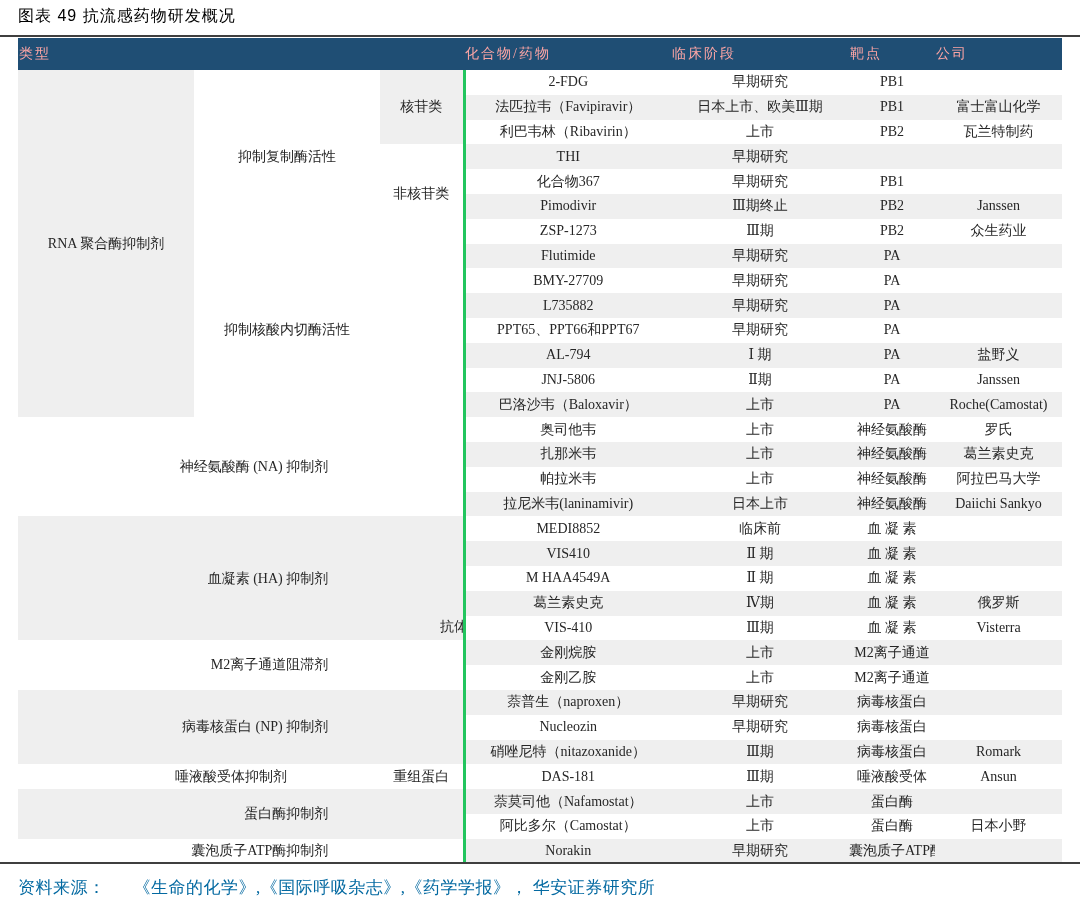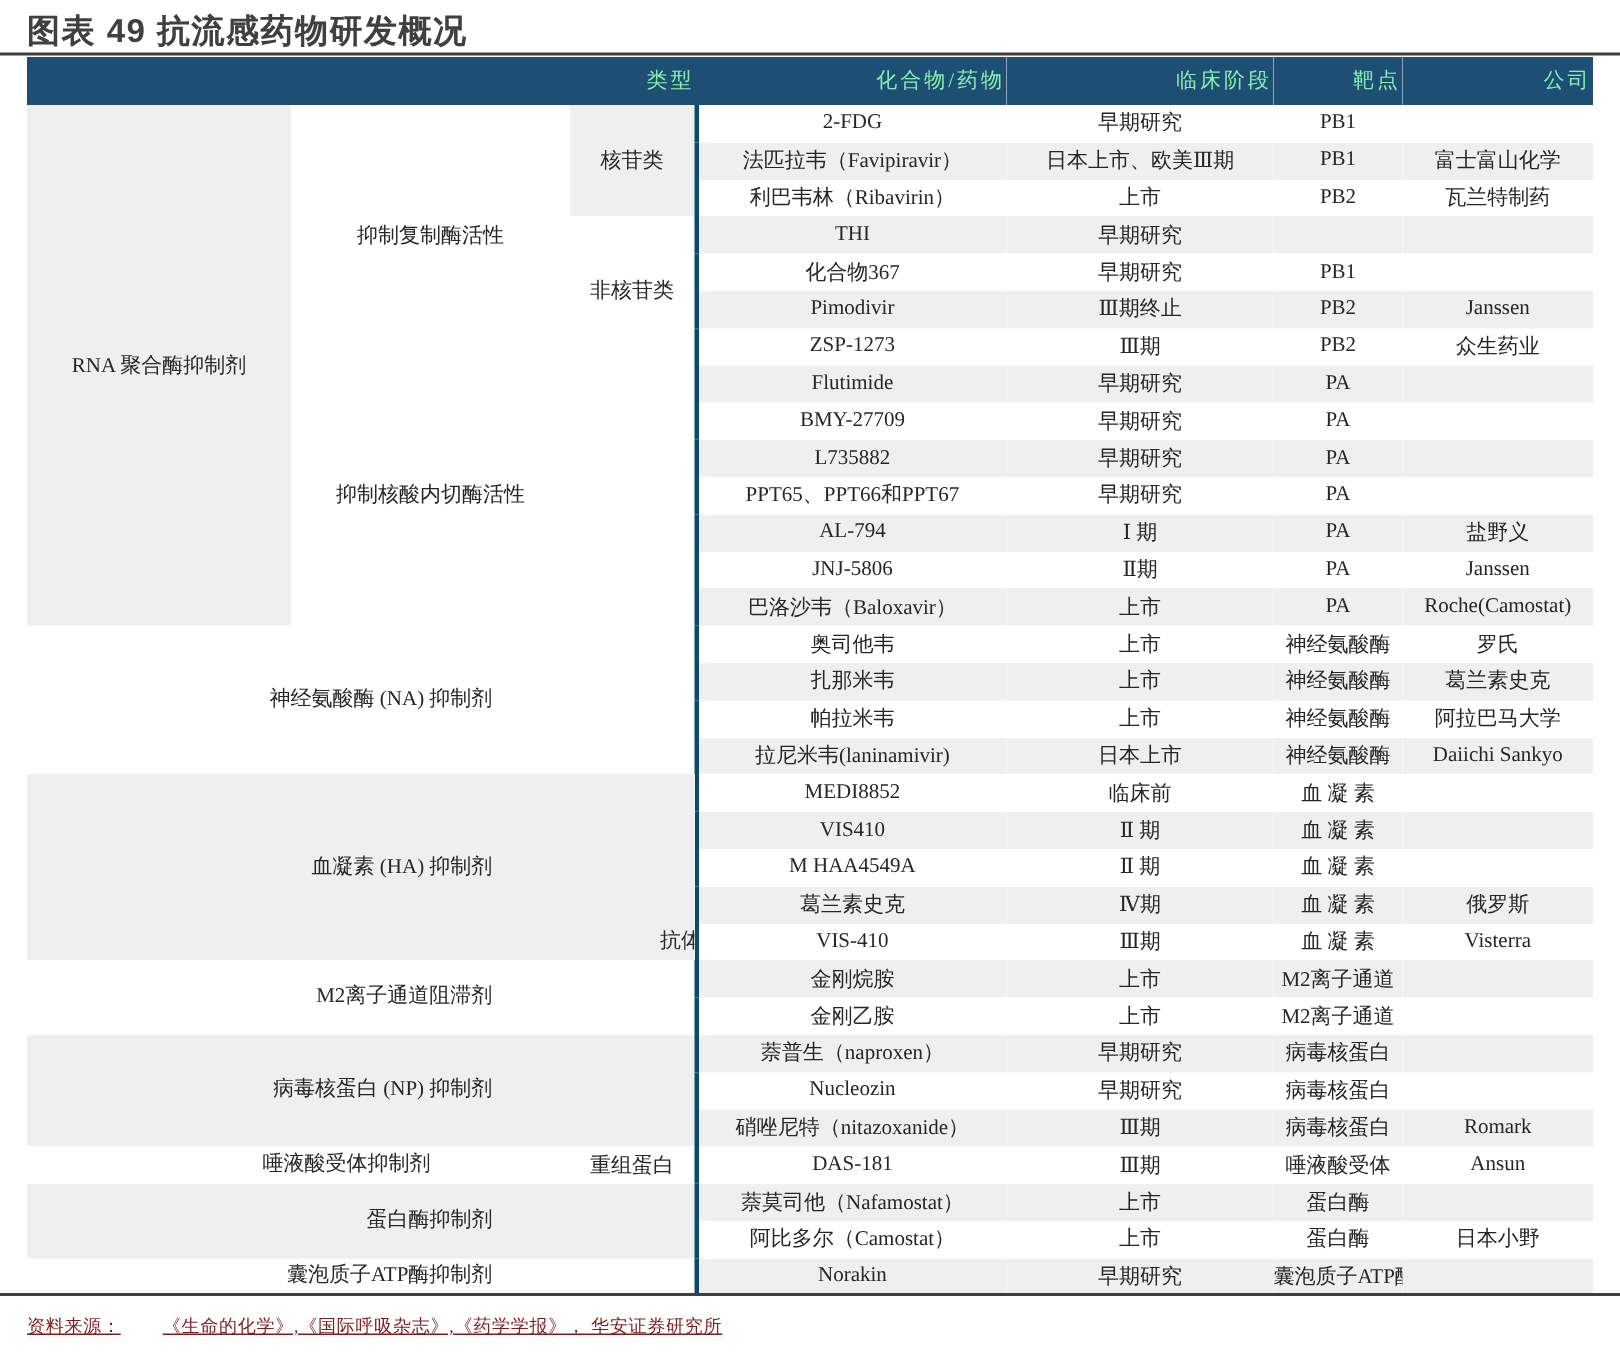--- a/index.html
+++ b/index.html
@@ -4,50 +4,50 @@
 <style>
   html,body{margin:0;padding:0;}
   body{
     width:1080px;height:909px;position:relative;background:#ffffff;
     font-family:"Liberation Serif","DejaVu Serif",serif;
     color:#262626;overflow:hidden;
   }
   .title{
     position:absolute;left:18px;top:6px;
     font-family:"Liberation Sans","DejaVu Sans",sans-serif;
-    font-size:22px;font-weight:bold;color:#404040;letter-spacing:1px;
+    font-size:16px;font-weight:normal;color:#000000;letter-spacing:1px;
   }
   .rule-top{position:absolute;left:0;top:35px;width:1080px;height:2px;background:#3f3f3f;}
   .rule-bottom{position:absolute;left:0;top:862px;width:1080px;height:2px;background:#3f3f3f;}
 
   table.drug{
     position:absolute;left:18px;top:38px;width:1044px;
     border-collapse:collapse;table-layout:fixed;
     font-size:14px;color:#262626;
   }
   table.drug th{
-    background:#1F4E74;color:#86efac;font-weight:normal;
-    height:30px;font-size:14px;letter-spacing:2px;text-align:right;
+    background:#1F4E74;color:#fca5a5;font-weight:normal;
+    height:30px;font-size:14px;letter-spacing:2px;text-align:left;
     overflow:hidden;white-space:nowrap;
   }
   table.drug tbody tr{height:24.8px;}
   table.drug td{
     text-align:center;vertical-align:middle;padding:0;
     overflow:hidden;white-space:nowrap;
   }
   .bg-g{background:#EFEFEF;}
   .bg-w{background:#ffffff;}
-  .sep{border-right:3px solid #0c4a6e;}
+  .sep{border-right:3px solid #22c55e;}
   
   td.blk{text-align:left;}
   td.blk > .t1{display:inline-block;width:176px;text-align:right;white-space:normal;line-height:1.25;}
   td.ha{position:relative;}
   td.ha .t2{position:absolute;left:366px;bottom:4px;width:84px;text-align:right;}
   .src{
-    position:absolute;left:18px;top:876px;font-size:12px;color:#7f1d1d;letter-spacing:0.5px;text-decoration:underline;
+    position:absolute;left:18px;top:876px;font-size:17px;color:#0369a1;letter-spacing:0.5px;
   }
   .src .lbl{margin-right:28px;}
 </style>
 </head>
 <body>
 
 <div class="title">图表 49 抗流感药物研发概况</div>
 <div class="rule-top"></div>
 
 <table class="drug">

